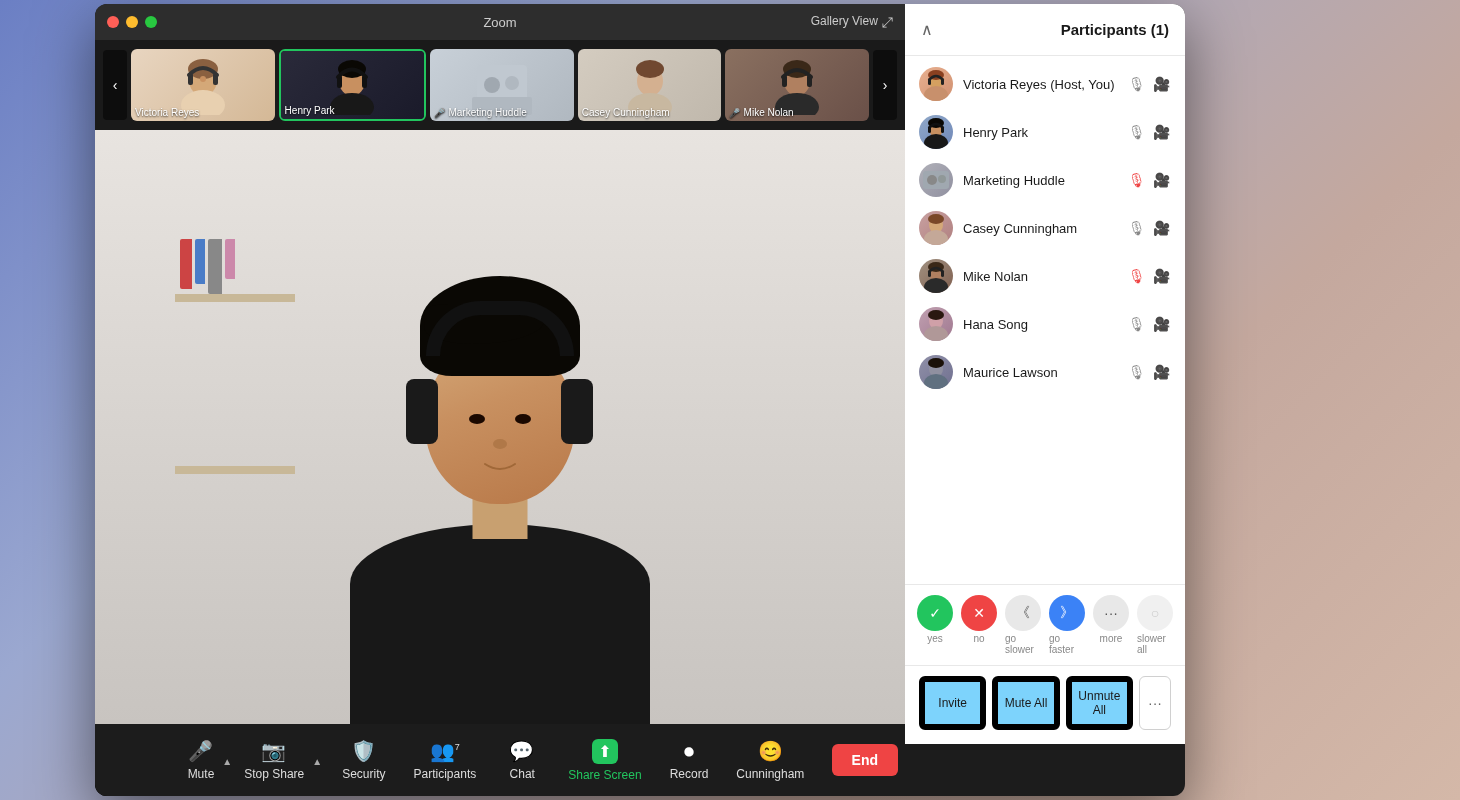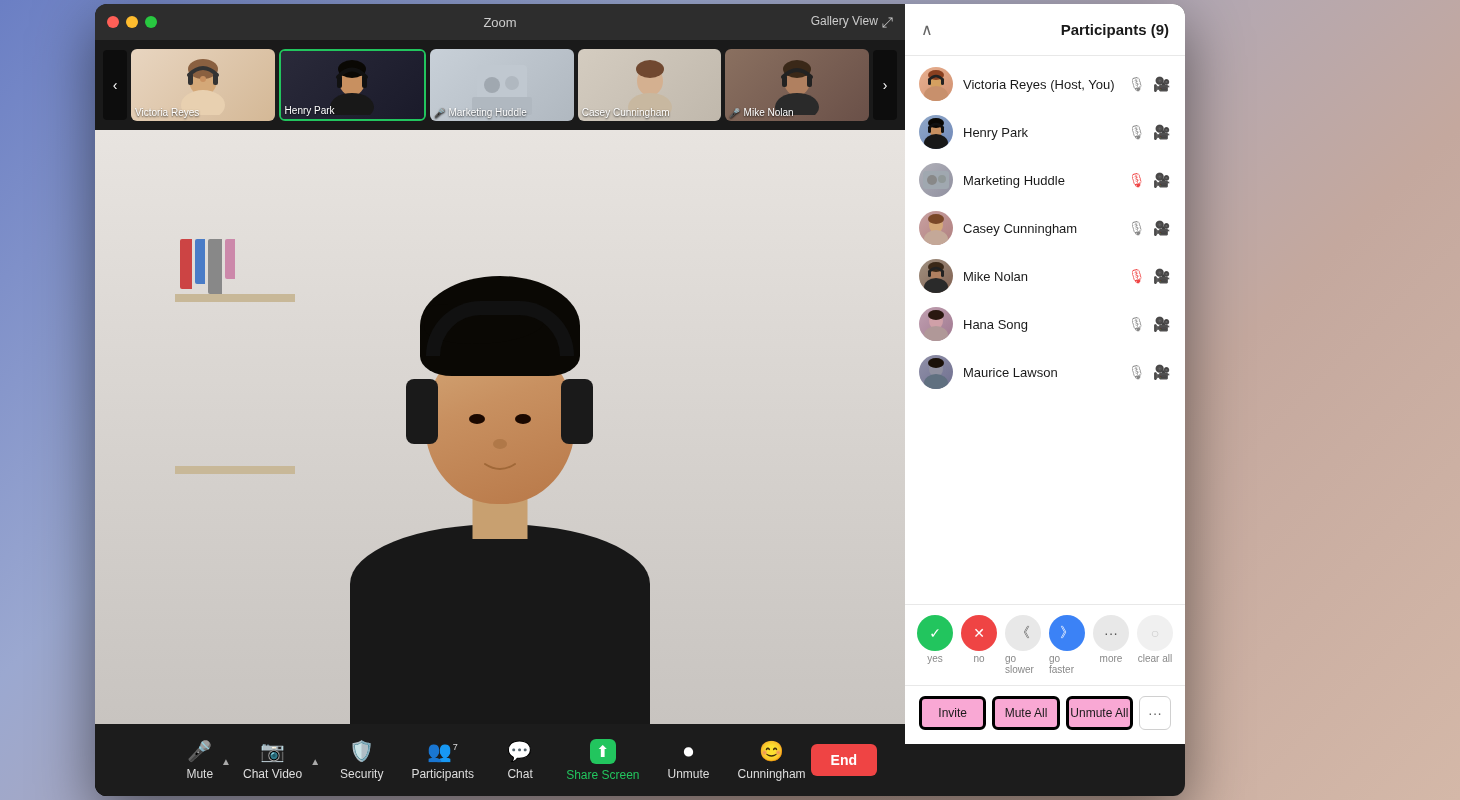--- a/index.html
+++ b/index.html
@@ -342,21 +342,21 @@
       color: #fff;
       padding: 0 6px 0 2px;
     }
     .caret-up {
       font-size: 10px;
       color: #aaa;
       margin-bottom: -2px;
     }
     .end-btn {
       position: absolute;
-      right: 28px;
+      right: 7px;
       background: #ef4444;
       color: #fff;
       border: none;
       border-radius: 6px;
       padding: 8px 20px;
       font-size: 14px;
       font-weight: 600;
       cursor: pointer;
     }
     .panel-header {
@@ -457,23 +457,23 @@
     .r-clear { background: #f0f0f0; color: #ccc; }
     .panel-actions {
       padding: 10px 14px 14px;
       display: flex;
       gap: 6px;
       border-top: 1px solid #e8e8e8;
     }
     .action-btn {
       flex: 1;
       padding: 7px 0;
-      border: 3px solid #000000;
+      border: 6px solid #000000;
       border-radius: 6px;
-      background: #f9a8d4;
+      background: #7dd3fc;
       font-size: 12px;
       font-weight: 500;
       cursor: pointer;
       color: #1a1a1a;
     }
     .action-btn-more {
       width: 32px;
       border: 1px solid #d0d0d0;
       border-radius: 6px;
       background: #fff;
@@ -658,21 +658,21 @@
               <span class="toolbar-btn-label">Mute</span>
             </div>
             <div class="mute-caret">
               <span class="caret-up">▲</span>
             </div>
           </div>
 
           <div class="mute-group">
             <div class="mute-main">
               <div class="toolbar-btn-icon">📷</div>
-              <span class="toolbar-btn-label">Chat Video</span>
+              <span class="toolbar-btn-label">Stop Share</span>
             </div>
             <div class="mute-caret">
               <span class="caret-up">▲</span>
             </div>
           </div>
 
           <div class="toolbar-btn">
             <div class="toolbar-btn-icon">🛡️</div>
             <span class="toolbar-btn-label">Security</span>
           </div>
@@ -689,38 +689,38 @@
             <span class="toolbar-btn-label">Chat</span>
           </div>
 
           <div class="toolbar-btn active-green">
             <div class="toolbar-btn-icon share-screen-icon">⬆</div>
             <span class="toolbar-btn-label" style="color:#22c55e;">Share Screen</span>
           </div>
 
           <div class="toolbar-btn">
             <div class="toolbar-btn-icon">⏺</div>
-            <span class="toolbar-btn-label">Unmute</span>
+            <span class="toolbar-btn-label">Record</span>
           </div>
 
           <div class="toolbar-btn">
             <div class="toolbar-btn-icon">😊</div>
             <span class="toolbar-btn-label">Cunningham</span>
           </div>
 
           <button class="end-btn">End</button>
         </div>
       </div>
     </div>
   </div>
 
   <div class="panel-outer">
     <div class="panel-header">
       <div class="panel-collapse">∧</div>
-      <span class="panel-title">Participants (9)</span>
+      <span class="panel-title">Participants (1)</span>
     </div>
     <div class="participants-list">
 
       <div class="participant-item">
         <div class="participant-avatar avatar-victoria">
           <svg width="34" height="34" viewBox="0 0 34 34">
             <ellipse cx="17" cy="14" rx="7" ry="8" fill="#d4a060"></ellipse>
             <ellipse cx="17" cy="28" rx="12" ry="9" fill="#c8906c"></ellipse>
             <ellipse cx="17" cy="8" rx="8" ry="5" fill="#8a4020"></ellipse>
             <rect x="9" y="11" width="3" height="7" rx="1.5" fill="#222"></rect>
@@ -848,21 +848,21 @@
       <div class="reaction-btn">
         <div class="reaction-icon r-faster">》</div>
         <span class="reaction-label">go faster</span>
       </div>
       <div class="reaction-btn">
         <div class="reaction-icon r-more">···</div>
         <span class="reaction-label">more</span>
       </div>
       <div class="reaction-btn">
         <div class="reaction-icon r-clear">○</div>
-        <span class="reaction-label">clear all</span>
+        <span class="reaction-label">slower all</span>
       </div>
     </div>
 
     <div class="panel-actions">
       <button class="action-btn">Invite</button>
       <button class="action-btn">Mute All</button>
       <button class="action-btn">Unmute All</button>
       <button class="action-btn-more">···</button>
     </div>
   </div>

